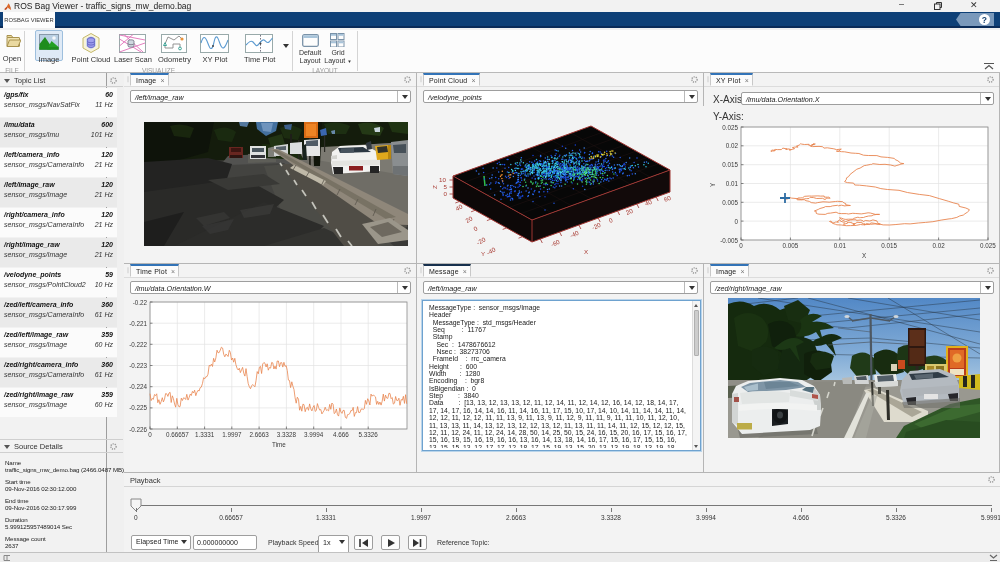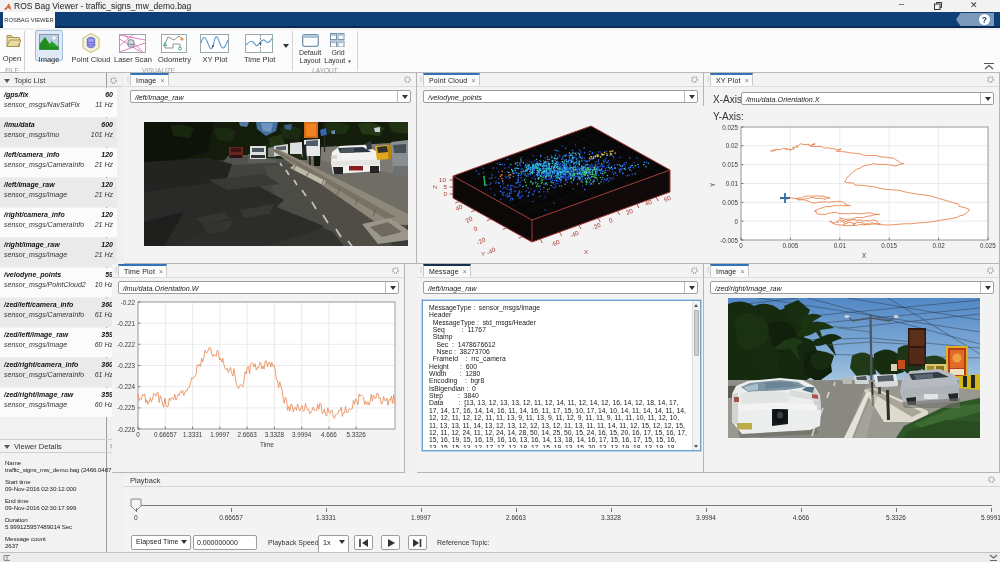--- a/index.html
+++ b/index.html
@@ -247,21 +247,21 @@
         <span>/zed/right/image_raw</span>
         <span>359</span>
       </div>
       <div class="r2">
         <span>sensor_msgs/Image</span>
         <span>60 Hz</span>
       </div>
     </div>
 <div class="abs" style="left:117px;top:15px;width:6px;height:420px;background:#f0f0f0;"></div>
 <div class="abs" style="left:0;top:366px;width:123px;height:1px;background:#cfcfcf;"></div>
-<div class="phead" style="left:14px;top:369px;">Viewer Details</div>
+<div class="phead" style="left:14px;top:369px;">Source Details</div>
 <div class="abs" style="left:4px;top:372px;width:0;height:0;border-left:3px solid transparent;border-right:3px solid transparent;border-top:4px solid #555;"></div>
 <svg class="abs" style="left:110px;top:370px" width="7" height="7">
       <circle cx="3.5" cy="3.5" r="2.6" fill="none" stroke="#999" stroke-width="1.4" stroke-dasharray="1.2,1"></circle>
     </svg>
 <div class="abs" style="left:0;top:379px;width:123px;height:1px;background:#cfcfcf;"></div>
 <div class="abs" style="left:5px;top:386px;width:117px;font-size:6.2px;color:#222;line-height:7.2px;white-space:nowrap;letter-spacing:-0.1px;">Name<br>traffic_signs_mw_demo.bag (2466.0487 MB)</div>
 <div class="abs" style="left:5px;top:405px;width:117px;font-size:6.2px;color:#222;line-height:7.2px;white-space:nowrap;letter-spacing:-0.1px;">Start time<br>09-Nov-2016 02:30:12.000</div>
 <div class="abs" style="left:5px;top:424px;width:117px;font-size:6.2px;color:#222;line-height:7.2px;white-space:nowrap;letter-spacing:-0.1px;">End time<br>09-Nov-2016 02:30:17.999</div>
 <div class="abs" style="left:5px;top:443px;width:117px;font-size:6.2px;color:#222;line-height:7.2px;white-space:nowrap;letter-spacing:-0.1px;">Duration<br>5.999125957489014 Sec</div>
 <div class="abs" style="left:5px;top:462px;width:117px;font-size:6.2px;color:#222;line-height:7.2px;white-space:nowrap;letter-spacing:-0.1px;">Message count<br>2637</div>
@@ -1864,21 +1864,21 @@
         <text x="34" y="81.8" text-anchor="end">0.005</text>
         <text x="34" y="100.6" text-anchor="end">0</text>
         <text x="34" y="119.5" text-anchor="end">-0.005</text>
         <text x="160" y="135" text-anchor="middle">X</text>
         <text x="11" y="62" text-anchor="middle" transform="rotate(-90 11 62)">Y</text>
       </g>
       <polyline points="70.5,26.5 71.0,27.4 67.8,27.0 67.0,27.9 67.1,28.6 68.2,28.0 70.7,27.9 71.1,27.4 71.2,26.4 73.3,26.6 77.4,26.6 78.8,25.1 83.2,26.0 81.7,26.3 85.5,25.9 86.5,27.1 85.2,26.9 88.4,26.4 90.6,25.6 88.4,24.7 90.6,24.1 94.1,24.0 92.4,23.2 95.2,22.1 96.7,20.7 97.7,21.1 100.4,21.5 105.1,21.3 104.7,22.2 106.6,22.5 109.6,21.3 109.0,20.9 111.3,21.0 108.1,22.0 110.0,21.3 107.6,21.9 106.5,23.3 108.5,23.6 115.0,23.4 118.6,23.7 119.9,25.1 123.3,24.8 129.8,25.8 132.5,26.6 137.3,26.1 136.3,26.6 134.7,28.2 132.9,28.2 132.4,28.1 135.9,28.3 137.4,28.7 140.6,28.8 147.0,30.0 151.7,30.3 154.9,30.5 159.5,32.2 164.3,32.5 172.9,32.6 177.0,33.9 183.6,34.4 190.3,35.4 191.2,36.6 193.9,37.8 196.7,40.2 199.8,40.6 196.9,41.1 195.1,41.8 192.9,42.4 190.9,43.1 186.7,42.0 181.0,41.3 175.9,41.5 168.9,40.7 167.3,41.5 166.7,41.4 162.3,42.3 160.2,42.6 156.1,45.1 152.8,46.2 150.0,48.4 146.1,51.4 144.6,53.6 142.5,54.9 142.3,56.5 140.6,58.7 143.4,59.6 149.6,60.1 150.7,62.0 155.6,62.2 162.4,62.9 171.3,64.0 176.8,65.6 183.5,66.5 195.0,67.3 203.4,69.5 215.3,71.4 225.4,72.6 230.0,74.0 235.3,75.6 244.2,78.2 249.2,79.8 254.8,81.2 255.2,83.4 261.8,85.0 265.3,86.6 264.7,88.1 263.4,89.2 260.9,90.8 259.3,92.1 255.8,92.9 252.8,94.4 247.3,95.7 245.0,95.9 237.1,97.1 228.9,98.7 221.5,99.4 214.2,100.0 206.1,100.9 200.7,100.7 191.1,101.6 185.4,102.0 179.2,101.9 176.8,101.4 171.1,100.9 166.4,101.3 158.7,101.8 156.5,101.5 152.2,102.4 146.6,102.6 142.3,102.7 137.3,102.0 132.9,101.8 131.5,101.3 128.4,100.3 127.1,99.1 125.5,98.5 126.1,98.1 127.7,98.6 128.3,99.3 129.2,99.8 130.2,99.7 131.7,99.0 134.5,99.1 133.1,98.7 135.9,96.7 136.5,98.2 139.3,99.1 140.4,99.6 139.7,101.8 140.7,101.1 143.8,100.0 143.4,99.2 146.6,99.4 147.3,99.1 146.8,99.6 151.0,101.1 148.9,101.4 152.5,100.0 152.7,99.8 152.8,99.2 156.0,99.5 157.8,99.2 158.4,100.9 161.0,100.8 160.0,102.0 161.3,101.5 162.4,100.5 165.4,101.1 167.1,99.9 169.1,100.1 170.2,100.3 174.5,101.2 176.4,101.1 174.0,100.3 173.7,99.6 172.9,97.9 168.9,96.9 167.0,97.6 165.8,98.0 161.3,97.5 159.4,98.6 159.1,97.9 156.9,97.0 152.3,97.4 152.2,96.8 148.9,96.8 146.6,97.0 143.7,97.7 141.8,98.7 138.5,97.2 137.6,96.5 136.9,95.9 135.5,94.8 137.7,95.2 139.9,96.1 141.9,96.4 144.3,96.2 149.1,96.2 149.6,95.4 153.9,94.2 155.6,94.7 156.6,94.6 159.5,94.5 161.2,93.8 164.6,93.0 168.1,92.8 169.1,92.0 172.8,91.4 175.6,91.4 171.4,91.4 166.3,90.0 164.1,89.8 160.1,90.5 157.3,90.9 151.8,90.5 148.7,90.3 144.3,91.0 142.4,90.6 137.3,90.6 134.4,90.3 132.1,89.2 126.5,90.1 123.8,90.3 121.3,91.4 115.0,91.2 113.6,90.9 112.1,90.2 112.2,88.4 110.4,88.0 114.3,86.4 115.9,85.5 120.0,84.4 121.4,83.6 126.2,83.6 128.5,82.9 133.5,82.3 134.3,82.8 137.6,82.2 141.0,83.0 141.9,82.7 146.4,82.5 144.4,82.2 141.7,81.8 141.7,80.5 139.9,79.9 138.7,78.7 133.6,78.3 131.4,78.5 125.1,79.2 123.1,79.0 119.0,78.8 113.7,79.6 111.6,80.1 107.2,79.6 105.6,78.5 105.0,78.3 101.9,77.7 100.3,76.7 96.5,76.9 93.2,76.8 93.0,76.4 93.9,75.0 96.8,74.9 98.4,74.8 100.7,73.3 105.4,73.0 107.6,73.1 113.9,72.9 116.7,73.1 120.2,73.0 120.1,74.1 123.6,74.2 124.5,74.1 126.2,75.2 122.1,75.1 122.2,75.6 121.0,76.6 118.5,75.3 112.7,75.5 109.5,74.6 106.2,74.3 105.0,75.5 102.3,75.7 100.3,75.9 97.4,76.6 93.1,75.8 93.1,75.6 87.6,75.1 85.8,74.7 85.3,75.3 83.3,76.0 83.4,75.8 81.5,76.3" fill="none" stroke="#e8854f" stroke-width="0.9"></polyline>
       <path d="M76 75 L86 75 M81 70 L81 80" stroke="#2e6da4" stroke-width="1.8"></path>
     </svg>
   </div>
-<div class="panel" id="p4" style="left:112px;top:264px;width:293px;height:209px;">
+<div class="panel" id="p4" style="left:124px;top:264px;width:293px;height:209px;">
     <div class="tabline"></div>
     <div class="grip" style="left:2px;top:3px;">║</div>
     <div class="tab" style="left:6px;top:0;border-top-color:#3273b7;">Time Plot<span class="x">×</span></div>
     <svg class="abs" style="right:5px;top:3px" width="7" height="7">
       <circle cx="3.5" cy="3.5" r="2.6" fill="none" stroke="#999" stroke-width="1.4" stroke-dasharray="1.2,1"></circle>
     </svg>
     <div class="combo" style="left:6px;top:17px;width:281px;">/imu/data.Orientation.W<span class="arr"></span></div>
     <svg class="abs" style="left:0px;top:33px" width="293" height="175" viewBox="0 0 293 175">
       <rect x="26" y="5" width="257" height="127" fill="#fff"></rect>
       <g stroke="#e3e3e3" stroke-width="0.7">

